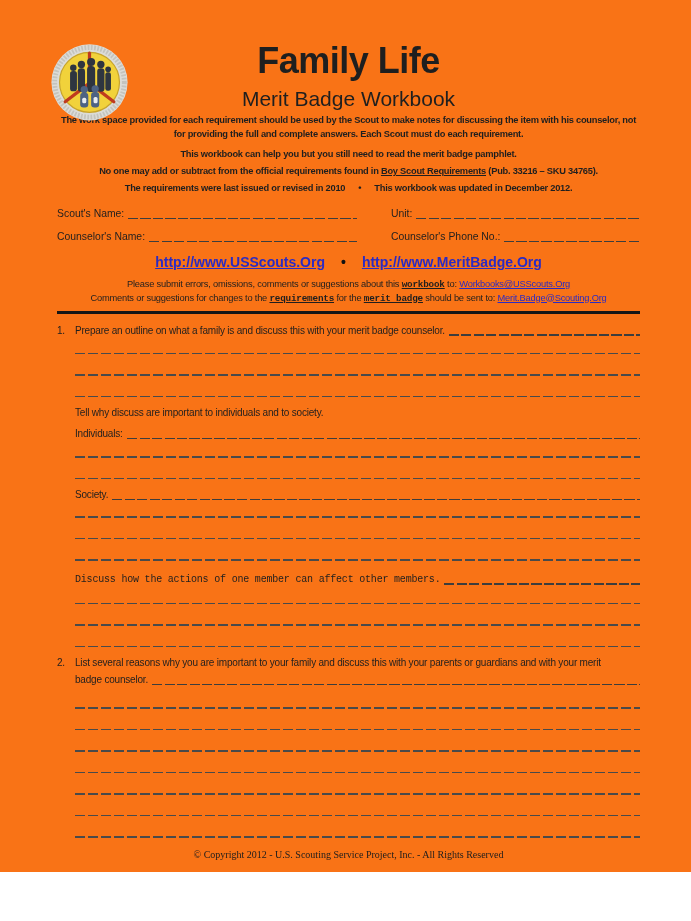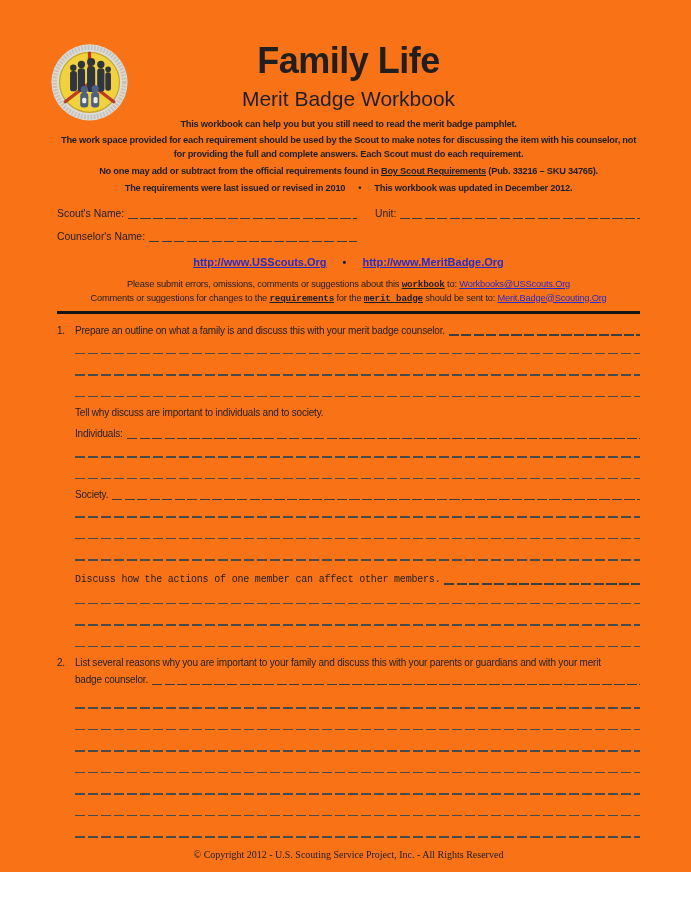--- a/index.html
+++ b/index.html
@@ -15,29 +15,29 @@
   .subtitle{text-align:center;font-size:21px;line-height:24px;margin-top:6px;}
   .note{text-align:center;font-weight:bold;font-size:9.3px;line-height:14px;letter-spacing:-0.25px;}
   .note1{margin-top:6px;}
   .note2{margin:2px auto 0;max-width:600px;}
   .note3{margin-top:3px;white-space:nowrap;}
   .note4{margin-top:3px;}
   .bsr{text-decoration:underline;}
   .u{}
   .dot-sep{display:inline-block;margin:0 13px;}
   
-  .form-row{display:flex;margin-top:12px;font-size:10.4px;line-height:13px;}
+  .form-row{display:flex;margin-top:12px;font-size:10.4px;line-height:13px;gap:16px;}
   .form-row.second{margin-top:10px;}
   .fcol1{width:300px;margin-right:18px;display:flex;align-items:flex-end;}
   .fcol2{flex:1;display:flex;align-items:flex-end;}
   .flabel{white-space:nowrap;}
   .fill{flex:1;height:1.4px;margin:0 0 1px 4px;
     background:repeating-linear-gradient(90deg,#3d3d3d 0 10px,rgba(0,0,0,0) 10px 12.5px);}
   
-  .links-row{text-align:center;margin-top:12px;font-size:11px;font-weight:bold;line-height:14px;}
+  .links-row{text-align:center;margin-top:12px;font-size:14px;font-weight:bold;line-height:14px;}
   a.link{color:#2b2bc4;text-decoration:underline;cursor:pointer;}
   .links-row .dot-sep{color:#111;margin:0 16px;font-weight:bold;}
   .submit{text-align:center;font-size:9.3px;line-height:13.5px;letter-spacing:-0.2px;}
   .submit1{margin-top:9px;}
   .bold-u{font-weight:bold;text-decoration:underline;font-family:Liberation Mono, monospace;}
   
   .divider{height:2.6px;background:#161616;margin-top:6px;}
   
   .req-row{font-size:10px;line-height:13px;letter-spacing:-0.2px;}
   .flexline{display:flex;align-items:flex-end;white-space:nowrap;}
@@ -88,38 +88,42 @@
       <rect x="41" y="70" width="5" height="7" rx="2"></rect>
       <rect x="55" y="69" width="5" height="8" rx="2"></rect>
     </g>
   </svg>
 
   <div class="content">
 
     <div class="title">Family Life</div>
     <div class="subtitle">Merit Badge Workbook</div>
 
+    <div class="note note2">The work space provided for each requirement should be used by the Scout to make notes for discussing the item with his counselor, not for providing the full and complete answers. Each Scout must do each requirement.</div>
     <div class="note note1">This workbook can help you but you still need to read the merit badge pamphlet.</div>
-    <div class="note note2">The work space provided for each requirement should be used by the Scout to make notes for discussing the item with his counselor, not for providing the full and complete answers. Each Scout must do each requirement.</div>
     <div class="note note3"><span>No one may add or subtract from the official requirements found in </span><span class="bsr">Boy Scout Requirements</span><span> (Pub. 33216 – SKU 34765).</span></div>
     <div class="note note4"><span>The requirements were last issued or revised in </span><span class="u">2010</span><span class="dot-sep">•</span><span>This workbook was updated in </span><span class="u">December 2012</span><span>.</span></div>
 
     <div class="form-row">
       <div class="fcol1">
         <span class="flabel">Scout's Name:</span>
         <span class="fill"></span>
       </div>
       <div class="fcol2">
         <span class="flabel">Unit:</span>
         <span class="fill"></span>
       </div>
     </div>
     <div class="form-row second">
       <div class="fcol1">
         <span class="flabel">Counselor's Name:</span>
+        <span class="fill"></span>
+      </div>
+      <div class="fcol2">
+        <span class="flabel">Counselor's Phone No.:</span>
         <span class="fill"></span>
       </div>
     </div>
 
     <div class="links-row">
       <a class="link">http://www.USScouts.Org</a><span class="dot-sep">•</span><a class="link">http://www.MeritBadge.Org</a>
     </div>
 
     <div class="submit submit1"><span>Please submit errors, omissions, comments or suggestions about this </span><span class="bold-u">workbook</span><span> to: </span><a class="link">Workbooks@USScouts.Org</a></div>
     <div class="submit"><span>Comments or suggestions for changes to the </span><span class="bold-u">requirements</span><span> for the </span><span class="bold-u">merit badge</span><span> should be sent to: </span><a class="link">Merit.Badge@Scouting.Org</a></div>

